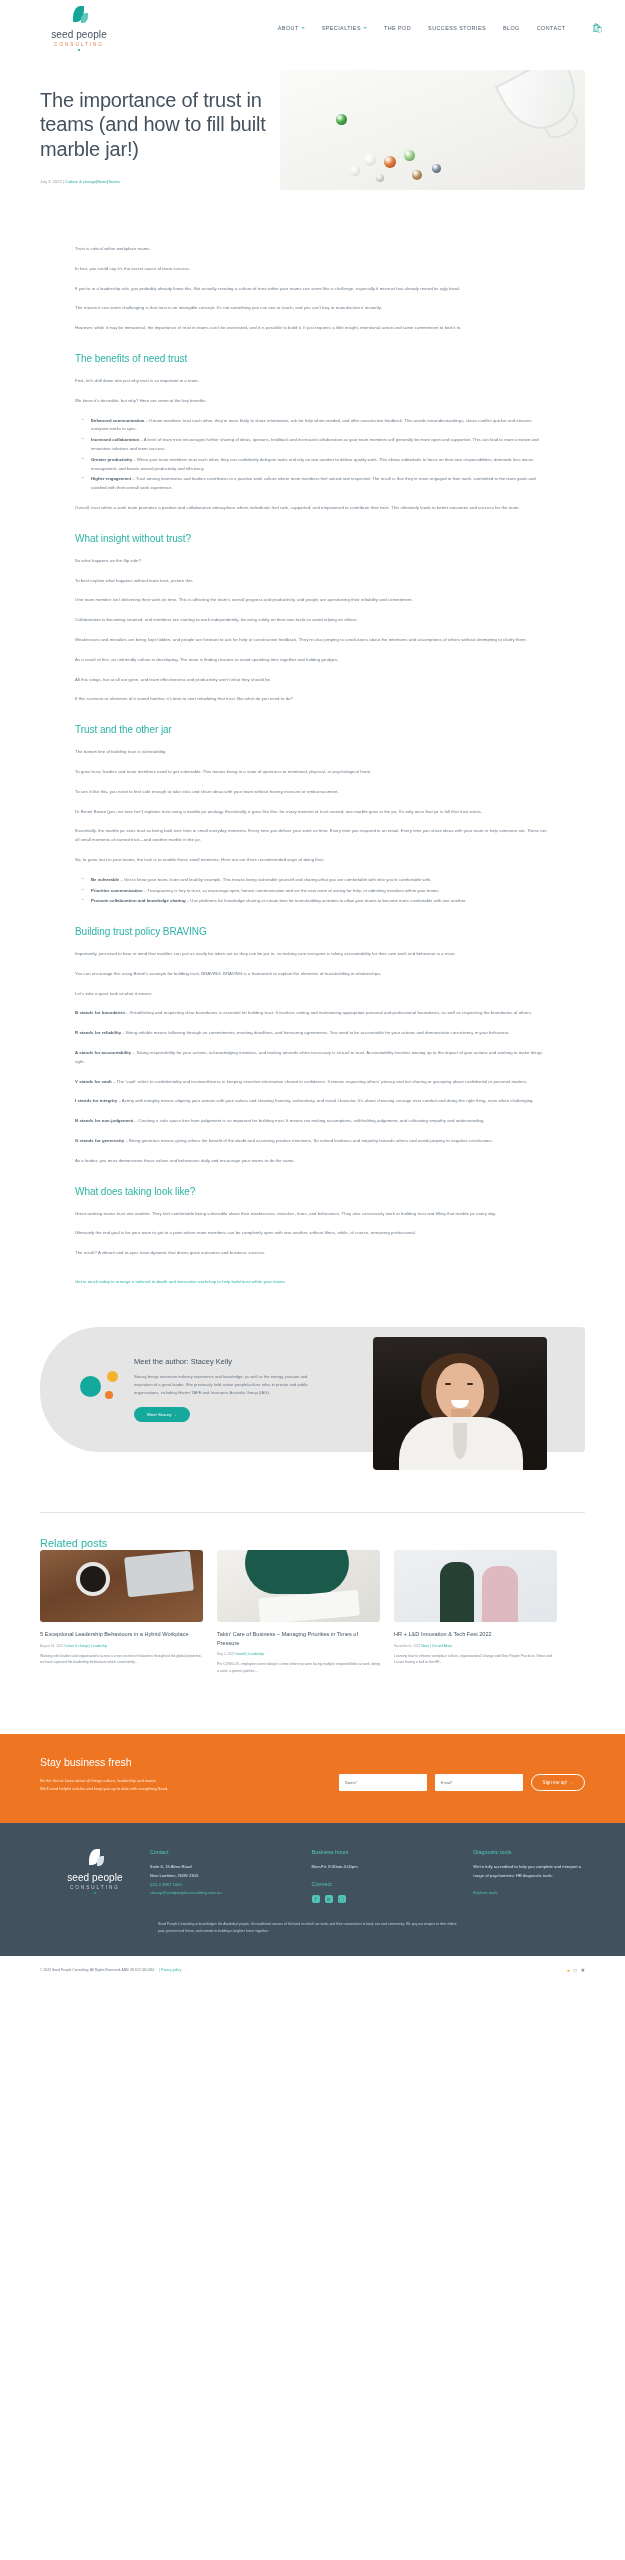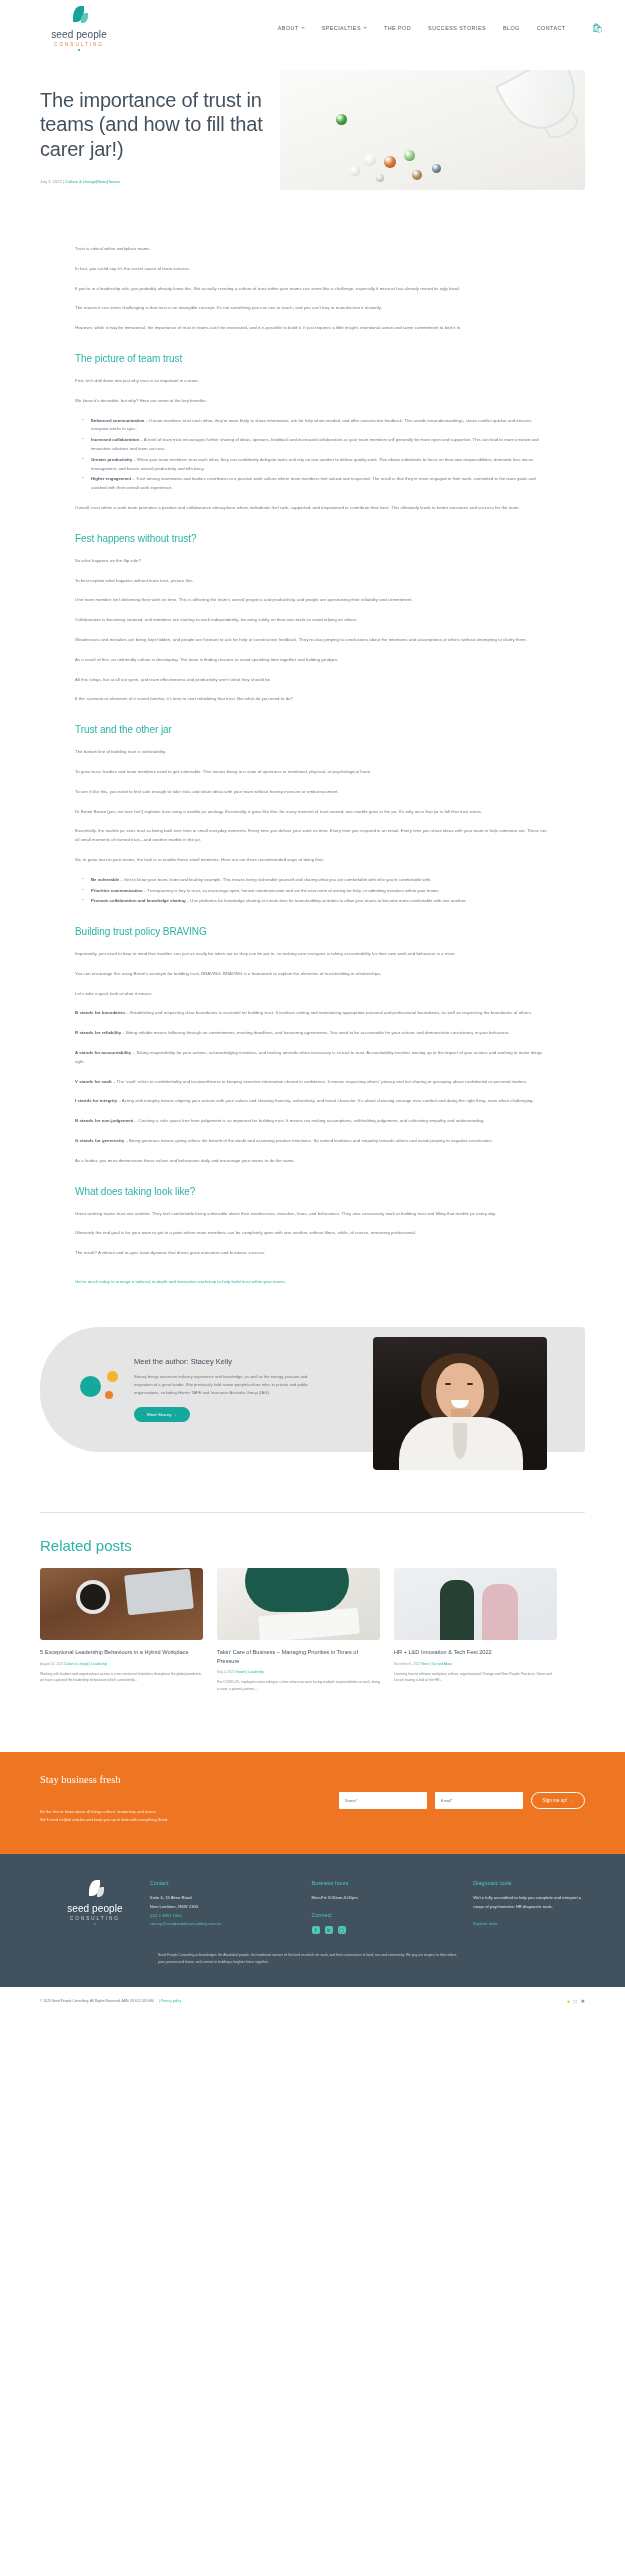--- a/index.html
+++ b/index.html
@@ -132,21 +132,21 @@
   .ph-face { position: absolute; left: 63px; top: 26px; width: 48px; height: 58px; border-radius: 48% 48% 50% 50%; background: #e5b796; }
   .ph-body { position: absolute; left: 26px; top: 80px; width: 124px; height: 58px; border-radius: 42px 42px 0 0; background: #f2f1ed; }
   .ph-neck { position: absolute; left: 78px; top: 72px; width: 20px; height: 18px; background: #d9a681; }
   .ph-vee  { position: absolute; left: 80px; top: 86px; width: 14px; height: 36px; background: #ddd9d2; border-radius: 0 0 50% 50%; }
   .ph-eye-l{ position: absolute; left: 72px; top: 46px; width: 6px; height: 2px; border-radius: 2px; background: #3b2a20; }
   .ph-eye-r{ position: absolute; left: 94px; top: 46px; width: 6px; height: 2px; border-radius: 2px; background: #3b2a20; }
   .ph-smile{ position: absolute; left: 78px; top: 63px; width: 18px; height: 8px; border-radius: 0 0 12px 12px; background: #fff; }
 
   
   .related { margin: 60px 40px 0 40px; border-top: 1px solid #dfe5e6; padding-top: 24px; }
-  .related h3 { font-size: 15px; font-weight: 400; color: #2cb3a6; margin-bottom: 14px; }
+  .related h3 { font-size: 11px; font-weight: 400; color: #2cb3a6; margin-bottom: 1px; }
   .cards { display: flex; gap: 14px; }
   .card { width: 163px; }
   .card-img { width: 163px; height: 72px; border-radius: 3px; overflow: hidden; position: relative; }
   .img1 { background: linear-gradient(160deg,#8d6142 0%,#6b4329 40%,#8a5c3c 100%); }
   .img1:after { content:""; position:absolute; left: 86px; top: 4px; width: 66px; height: 40px; background:#cfd3d6; border-radius:3px; transform: rotate(-6deg); }
   .img1:before { content:""; position:absolute; left: 36px; top: 12px; width: 26px; height: 26px; border-radius: 50%; background:#1e1a17; border:4px solid #e8e6e2; }
   .img2 { background: linear-gradient(150deg,#f3f2ee 0%,#e7e6e1 45%,#dcdbd6 100%); }
   .img2:before { content:""; position:absolute; left: 28px; top: -18px; width: 104px; height: 62px; border-radius: 34px; background:#1b5a4b; }
   .img2:after { content:""; position:absolute; left: 42px; top: 44px; width: 100px; height: 26px; background:#f7f7f5; border-radius:3px; transform: rotate(-5deg); }
   .img3 { background: linear-gradient(160deg,#eef0f2 0%,#e3e6ea 100%); }
@@ -156,21 +156,21 @@
   .card-meta { font-size: 3.2px; color: #9aa4ad; margin-top: 5px; }
   .card-meta .cat { color: #2cb3a6; }
   .card-excerpt { font-size: 3.4px; line-height: 1.9; color: #7d8892; margin-top: 5px; }
 
   
   .newsletter {
     margin-top: 60px; background: #ee7623; padding: 22px 40px 30px 40px;
     display: flex; align-items: flex-start;
   }
   .nl-left { width: 260px; }
-  .nl-title { font-size: 10.5px; color: #fff; font-weight: 400; margin-bottom: 23px; font-family: Liberation Serif, serif; }
+  .nl-title { font-size: 10.5px; color: #fff; font-weight: 400; margin-bottom: 9px; }
   .nl-sub { font-size: 4px; line-height: 2; color: #fdeadb; }
   .nl-right { margin-left: auto; display: flex; align-items: center; gap: 8px; padding-top: 18px; }
   .nl-input {
     width: 88px; height: 17px; background: #fff; border: none; border-radius: 1px;
     font-size: 4.2px; color: #6a7884; padding: 0 6px; font-family: "Liberation Sans", sans-serif;
   }
   .nl-btn {
     border: 1px solid #fff; color: #fff; background: transparent; border-radius: 20px;
     font-size: 4.6px; padding: 5px 11px; cursor: pointer; white-space: nowrap;
     font-family: "Liberation Sans", sans-serif;
@@ -232,21 +232,21 @@
     <a class="nav-item">THE POD</a>
     <a class="nav-item">SUCCESS STORIES</a>
     <a class="nav-item">BLOG</a>
     <a class="nav-item">CONTACT</a>
     <span class="cart-icon">🛍</span>
   </nav>
 </header>
 
 <section class="hero">
   <div class="hero-left">
-    <h1 class="hero-title">The importance of trust in teams (and how to fill that carer jar!)</h1>
+    <h1 class="hero-title">The importance of trust in teams (and how to fill built marble jar!)</h1>
     <div class="hero-meta">
       <span>July 3, 2023</span><span> | </span><span class="cat">Culture &amp; change|News|Teams</span>
     </div>
   </div>
   <div class="hero-right">
     <div class="hero-photo">
       <span class="glass"></span>
       <span class="marble m1"></span>
       <span class="marble m2"></span>
       <span class="marble m3"></span>
@@ -260,32 +260,32 @@
 </section>
 
 <article class="article">
 
   <p>Trust is critical within workplace teams.</p>
   <p>In fact, you could say it's the secret sauce of team success.</p>
   <p>If you're in a leadership role, you probably already know this. But actually creating a culture of trust within your teams can seem like a challenge, especially if mistrust has already reared its ugly head.</p>
   <p>The reason it can seem challenging is that trust is an intangible concept. It's not something you can see or touch, and you can't buy or manufacture it instantly.</p>
   <p>However, while it may be immaterial, the importance of trust in teams can't be overstated, and it is possible to build it. It just requires a little insight, intentional action and some commitment to bed it in.</p>
 
-  <h2>The picture of team trust</h2>
+  <h2>The benefits of need trust</h2>
   <p>First, let's drill down into just why trust is so important in a team.</p>
   <p>We know it's desirable, but why? Here are some of the key benefits:</p>
   <ul>
     <li><b>Enhanced communication</b><span> – If team members trust each other, they're more likely to share information, ask for help when needed, and offer constructive feedback. This avoids misunderstandings, clears conflict quicker and ensures everyone works in sync.</span></li>
     <li><b>Increased collaboration</b><span> – A level of team trust encourages further sharing of ideas, opinions, feedback and increased collaboration as your team members will generally be more open and supportive. This can lead to more creative and innovative solutions and team success.</span></li>
     <li><b>Greater productivity</b><span> – When your team members trust each other, they can confidently delegate tasks and rely on one another to deliver quality work. This allows individuals to focus on their own responsibilities, demands less micro-management, and boosts overall productivity and efficiency.</span></li>
     <li><b>Higher engagement</b><span> – Trust among teammates and leaders contributes to a positive work culture where team members feel valued and respected. The result is that they're more engaged in their work, committed to the team goals and satisfied with their overall work experience.</span></li>
   </ul>
   <p>Overall, trust within a work team promotes a positive and collaborative atmosphere where individuals feel safe, supported, and empowered to contribute their best. This ultimately leads to better outcomes and success for the team.</p>
 
-  <h2>Fest happens without trust?</h2>
+  <h2>What insight without trust?</h2>
   <p>So what happens on the flip side?</p>
   <p>To best explain what happens without team trust, picture this.</p>
   <p>One team member isn't delivering their work on time. This is affecting the team's overall progress and productivity, and people are questioning their reliability and commitment.</p>
   <p>Collaboration is becoming strained, and members are starting to work independently, focusing solely on their own tasks to avoid relying on others.</p>
   <p>Weaknesses and mistakes are being kept hidden, and people are hesitant to ask for help or constructive feedback. They're also jumping to conclusions about the intentions and assumptions of others without attempting to clarify them.</p>
   <p>As a result of this, an unfriendly culture is developing. The team is finding reasons to avoid spending time together and holding grudges.</p>
   <p>All this stings, but at all our gone, and team effectiveness and productivity aren't what they should be.</p>
   <p>If this scenario or elements of it sound familiar, it's time to start rebuilding that trust. But what do you need to do?</p>
 
   <h2>Trust and the other jar</h2>

